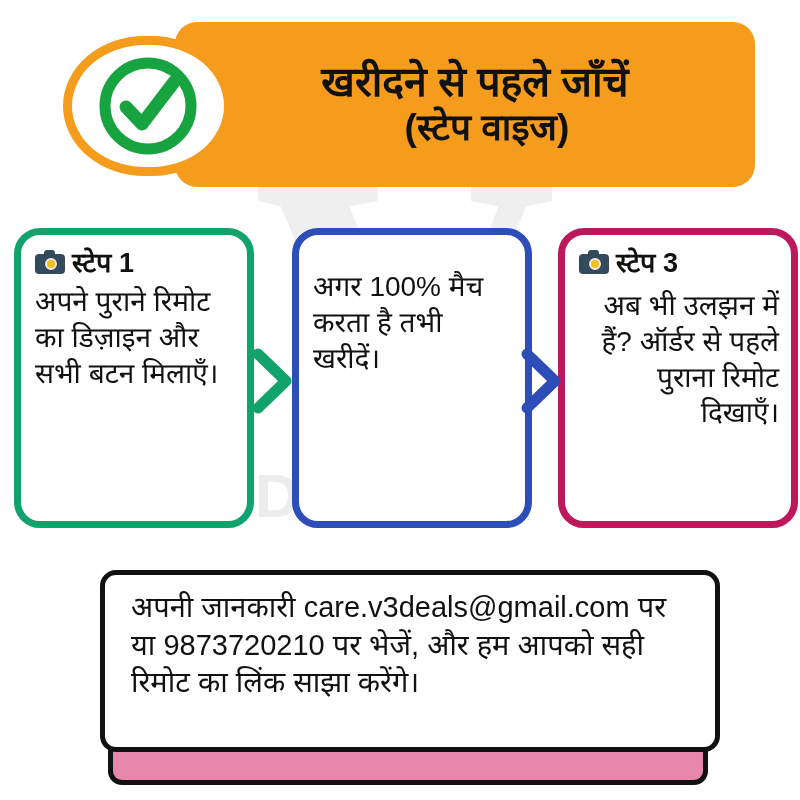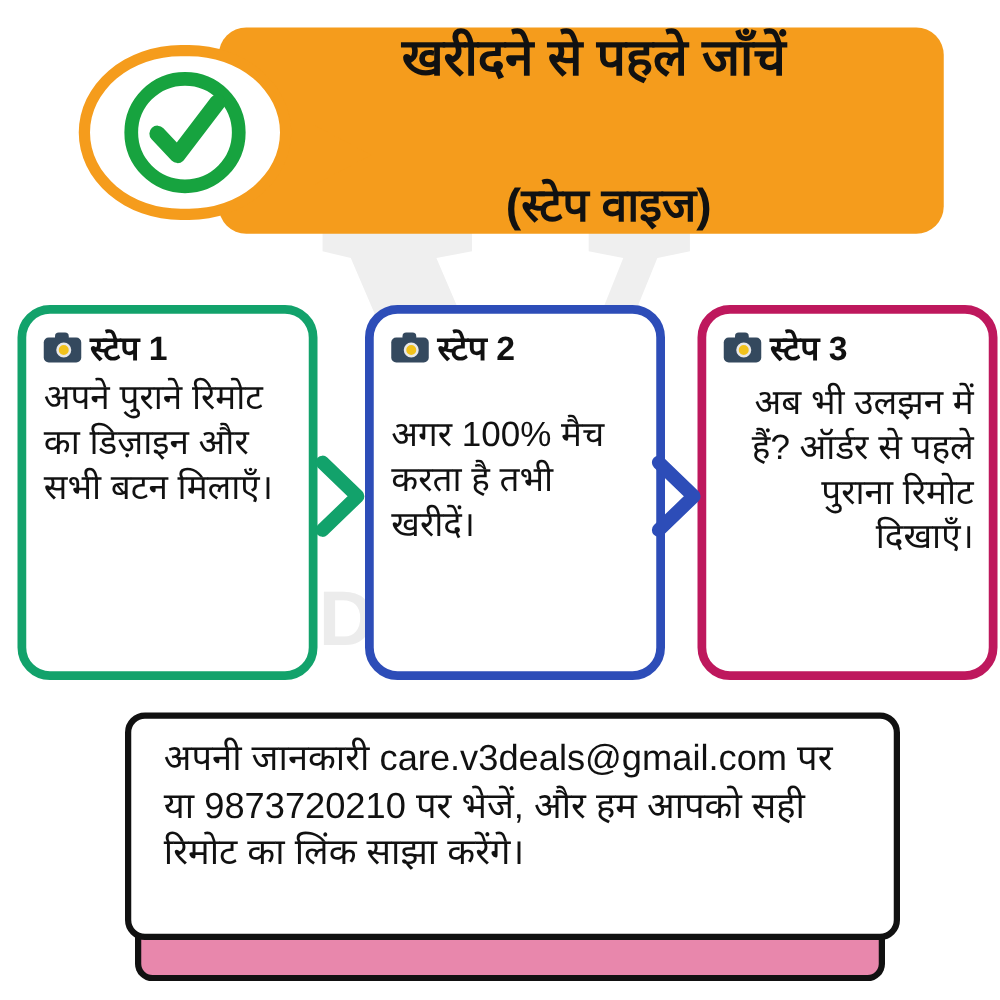--- a/index.html
+++ b/index.html
@@ -69,21 +69,21 @@
   }
   .header-title {
     position: absolute;
     left: 150px;
     top: 0;
     width: 540px;
     height: 165px;
     display: flex;
     flex-direction: column;
     align-items: center;
-    justify-content: space-between;
+    justify-content: center;
     text-align: center;
     color: #111111;
     font-weight: 700;
   }
   .header-line1 {
     font-size: 41px;
     line-height: 1.18;
     white-space: nowrap;
   }
   .header-line2 {
@@ -120,21 +120,21 @@
     position: absolute;
     left: 50%;
     top: 50%;
     transform: translate(-50%, -50%);
   }
 
   
   .steps {
     position: absolute;
     left: 0;
-    top: 244px;
+    top: 228px;
     width: 702px;
     height: 310px;
     z-index: 2;
   }
   .step-card {
     position: absolute;
     top: 0;
     width: 240px;
     height: 300px;
     background: #ffffff;
@@ -278,28 +278,20 @@
         <span class="cam-bump"></span>
           <span class="cam-body"></span>
           <span class="cam-lens"></span>
       </span>
       <span>स्टेप 1</span>
     </div>
     <div class="step-body">अपने पुराने रिमोट का डिज़ाइन और सभी बटन मिलाएँ।</div>
   </div>
 
   <div class="step-card step-2">
-    <div class="step-head">
-      <span class="cam-icon">
-        <span class="cam-bump"></span>
-          <span class="cam-body"></span>
-          <span class="cam-lens"></span>
-      </span>
-      <span>स्टेप 2</span>
-    </div>
     <div class="step-body">अगर 100% मैच करता है तभी खरीदें।</div>
   </div>
 
   <div class="step-card step-3">
     <div class="step-head">
       <span class="cam-icon">
         <span class="cam-bump"></span>
           <span class="cam-body"></span>
           <span class="cam-lens"></span>
       </span>

